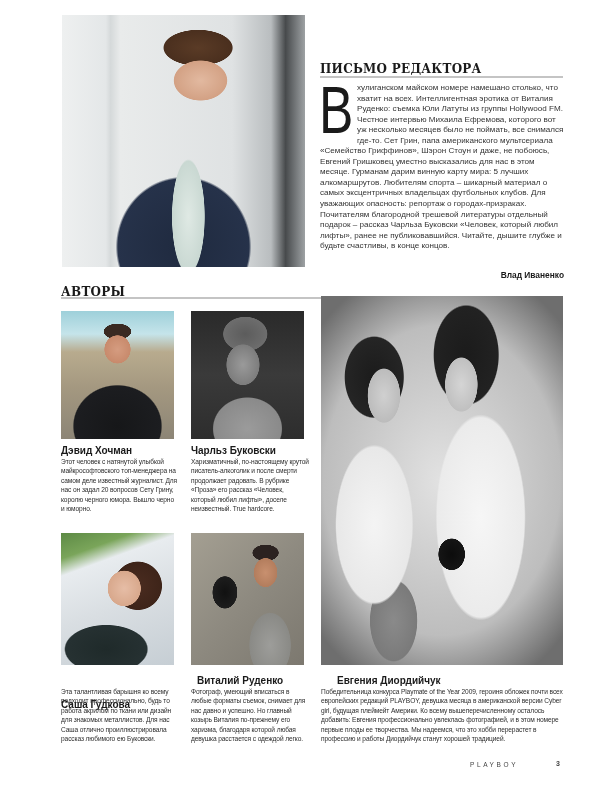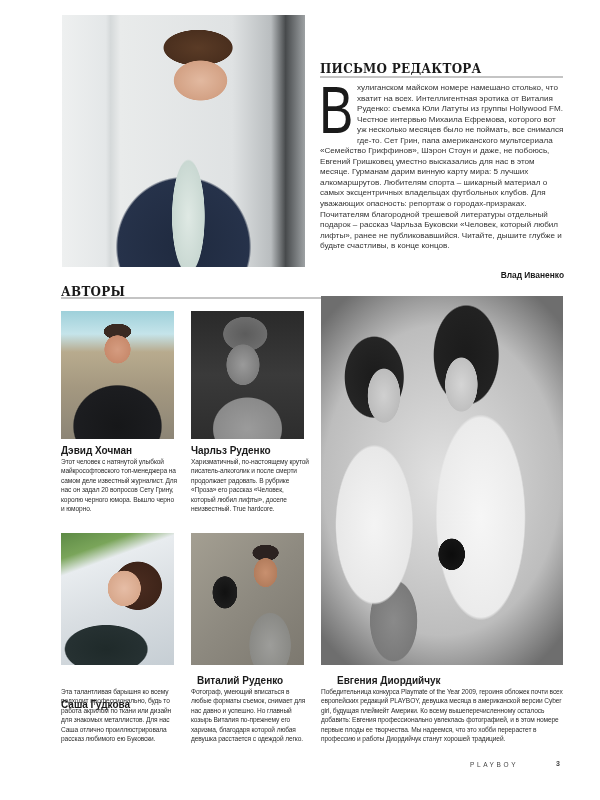--- a/index.html
+++ b/index.html
@@ -161,21 +161,21 @@
 
 <div class="photo" style="left:61px; top:311px; width:113px; height:128px;">
   <div class="ph ph-hochman"></div>
 </div>
 <div class="author-name" style="left:61px; top:446px; width:120px;">Дэвид Хочман</div>
 <div class="author-bio" style="left:61px; top:457px; width:117px;">Этот человек с натянутой улыбкой майкрософтовского топ-менеджера на самом деле известный журналист. Для нас он задал 20 вопросов Сету Грину, королю черного юмора. Вышло черно и юморно.</div>
 
 <div class="photo" style="left:191px; top:311px; width:113px; height:128px;">
   <div class="ph ph-bukowski"></div>
 </div>
-<div class="author-name" style="left:191px; top:446px; width:120px;">Чарльз Руденко</div>
+<div class="author-name" style="left:191px; top:446px; width:120px;">Чарльз Буковски</div>
 <div class="author-bio" style="left:191px; top:457px; width:118px;">Харизматичный, по-настоящему крутой писатель-алкоголик и после смерти продолжает радовать. В рубрике «Проза» его рассказ «Человек, который любил лифты», доселе неизвестный. True hardcore.</div>
 
 <div class="photo" style="left:61px; top:533px; width:113px; height:132px;">
   <div class="ph ph-gudkova"></div>
 </div>
 <div class="author-name" style="left:61px; top:676px; width:120px;margin-top:24px;">Саша Гудкова</div>
 <div class="author-bio" style="left:61px; top:687px; width:117px;">Эта талантливая барышня ко всему подходит профессионально, будь то работа акрилом по ткани или дизайн для знакомых металлистов. Для нас Саша отлично проиллюстрировала рассказ любимого ею Буковски.</div>
 
 <div class="photo" style="left:191px; top:533px; width:113px; height:132px;">
   <div class="ph ph-rudenko"></div>

